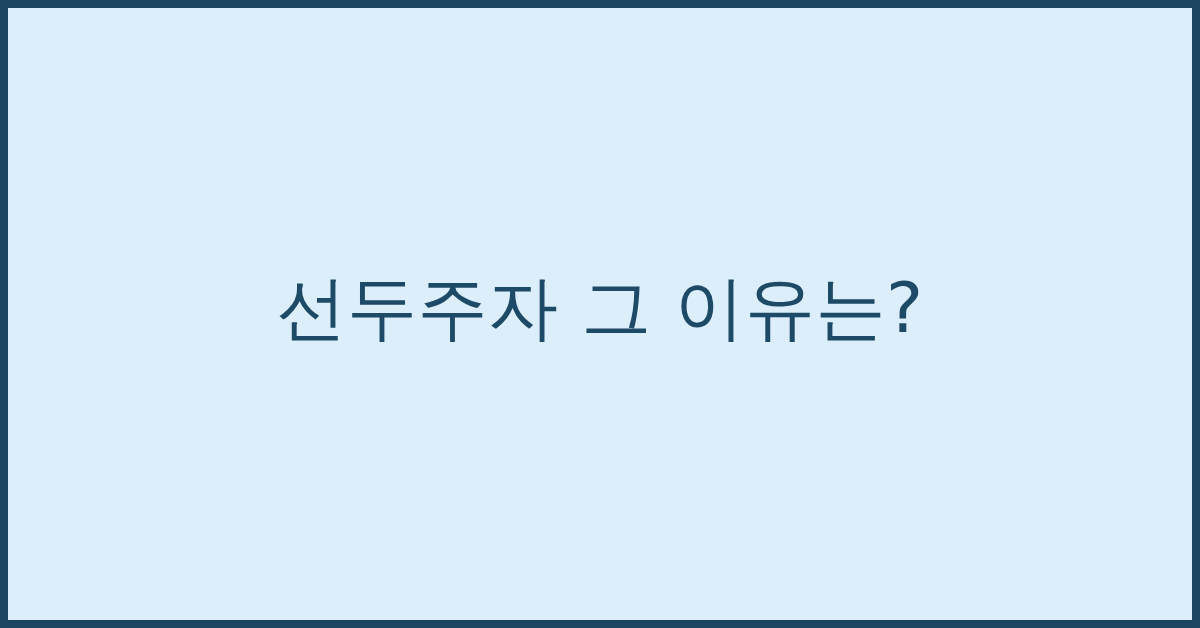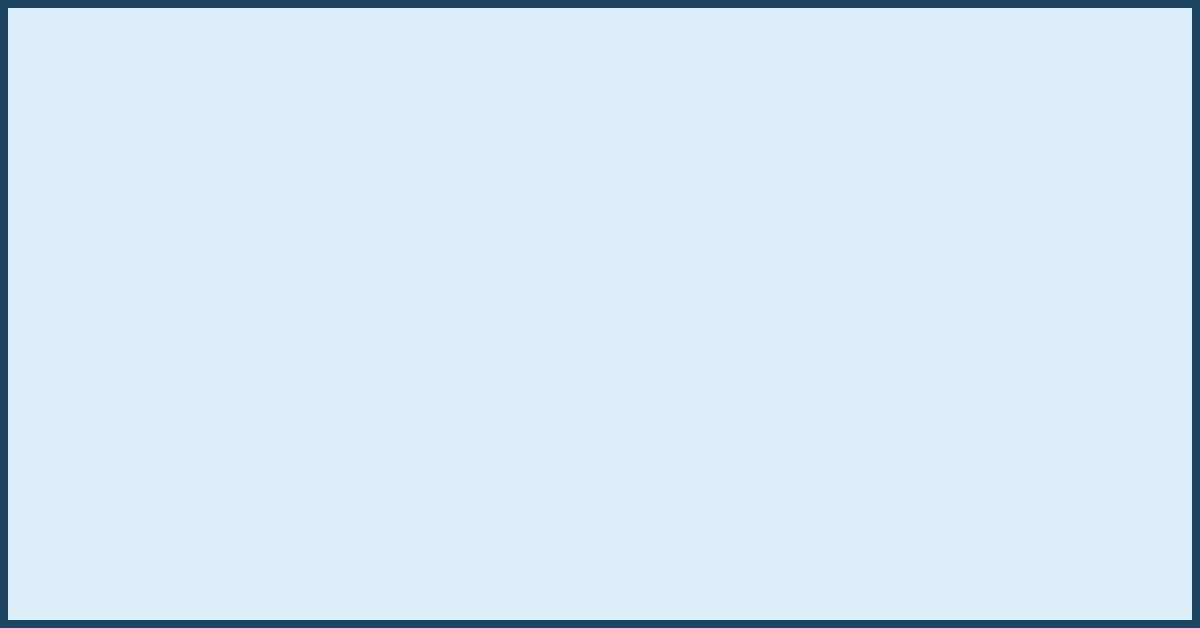--- a/index.html
+++ b/index.html
@@ -69,18 +69,19 @@
 </head>
 <body>
 
 <div class="thumbnail-card" style="border-color: rgb(27, 69, 96); border-width: 8px; background: rgb(221, 238, 251);">
 
   <div class="canvas" style="background: rgb(221, 238, 251);">
 
     <div class="title-block">
 
 
+      <span class="title-line" style="color: rgb(29, 74, 102); font-size: 70px; line-height: 105px;">선두주자 그 이유는?</span>
 
     </div>
 
   </div>
 
 </div>
 
 </body></html>

